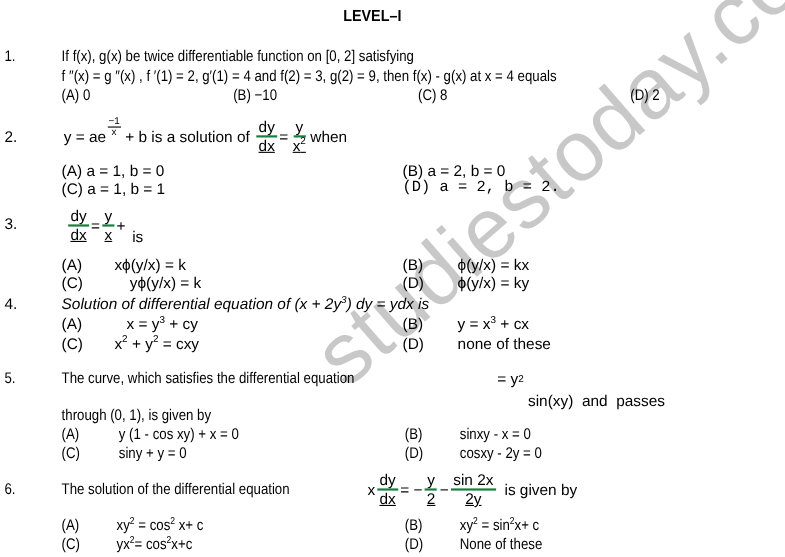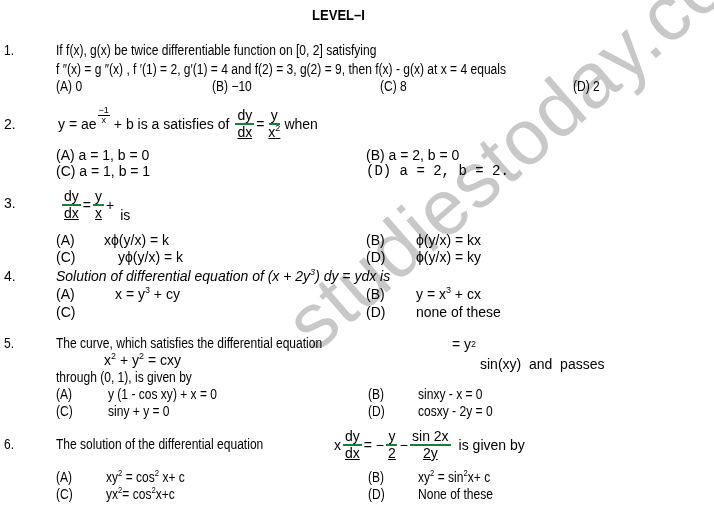--- a/index.html
+++ b/index.html
@@ -41,21 +41,21 @@
     </div>
 
     <div>
       <div class="abs arial" style="left:4px; top:116px;">2.</div>
       <div class="abs arial eline" style="left:58px; top:104px; height:40px;">
         <span>y = ae</span>
         <span class="expsup" style="position:relative; top:-9px;">
           <span class="top">−<span>1</span></span>
           <span>x</span>
         </span>
-        <span style="margin-left:4px;">+ b  is a satisfies of</span>
+        <span style="margin-left:4px;">+ b  is a solution of</span>
         <span class="frac" style="margin-left:6px;">
           <span class="num">dy</span>
           <span class="den">dx</span>
         </span>
         <span>=</span>
         <span class="frac">
           <span class="num">y</span>
           <span class="den"><span>x</span><sup>2</sup></span>
         </span>
         <span>when</span>
@@ -92,21 +92,21 @@
     </div>
 
     <div>
       <div class="abs arial" style="left:4px; top:268px;">4.</div>
       <div class="abs arial" style="left:56px; top:268px;font-style:italic;"><span>Solution of differential equation of (x + 2y</span><sup>3</sup><span>) dy = ydx is</span></div>
       <div class="abs arial" style="left:56px; top:286px;">(A)</div>
       <div class="abs arial" style="left:115px; top:286px;"><span>x = y</span><sup>3</sup><span> + cy</span></div>
       <div class="abs arial" style="left:366px; top:286px;">(B)</div>
       <div class="abs arial" style="left:416px; top:286px;"><span>y = x</span><sup>3</sup><span> + cx</span></div>
       <div class="abs arial" style="left:56px; top:304px;">(C)</div>
-      <div class="abs arial" style="left:104px; top:304px;margin-top:48px;"><span>x</span><sup>2</sup><span> + y</span><sup>2</sup><span> = cxy</span></div>
+      <div class="abs arial" style="left:104px; top:304px;"><span>x</span><sup>2</sup><span> + y</span><sup>2</sup><span> = cxy</span></div>
       <div class="abs arial" style="left:366px; top:304px;">(D)</div>
       <div class="abs arial" style="left:416px; top:304px;">none of these</div>
     </div>
 
     <div>
       <div class="abs narrow n" style="left:4px; top:335px;">5.</div>
       <div class="abs narrow n" style="left:56px; top:335px;">The  curve,  which  satisfies  the  differential  equation</div>
       <div class="abs arial eline" style="left:452px; top:323px; height:42px;">
         <span>= y</span>
           <sup>2</sup>

